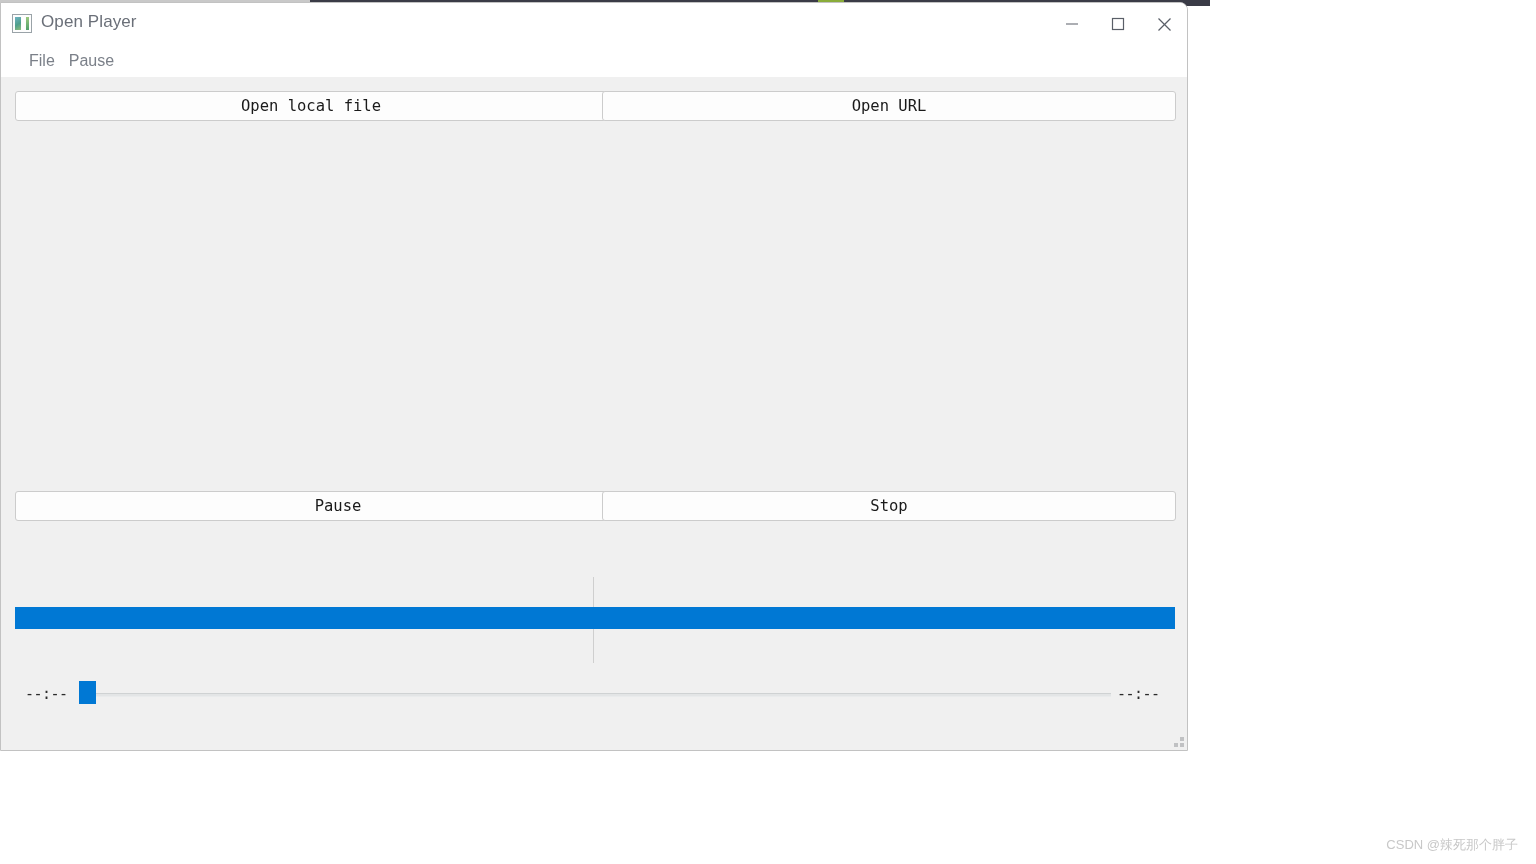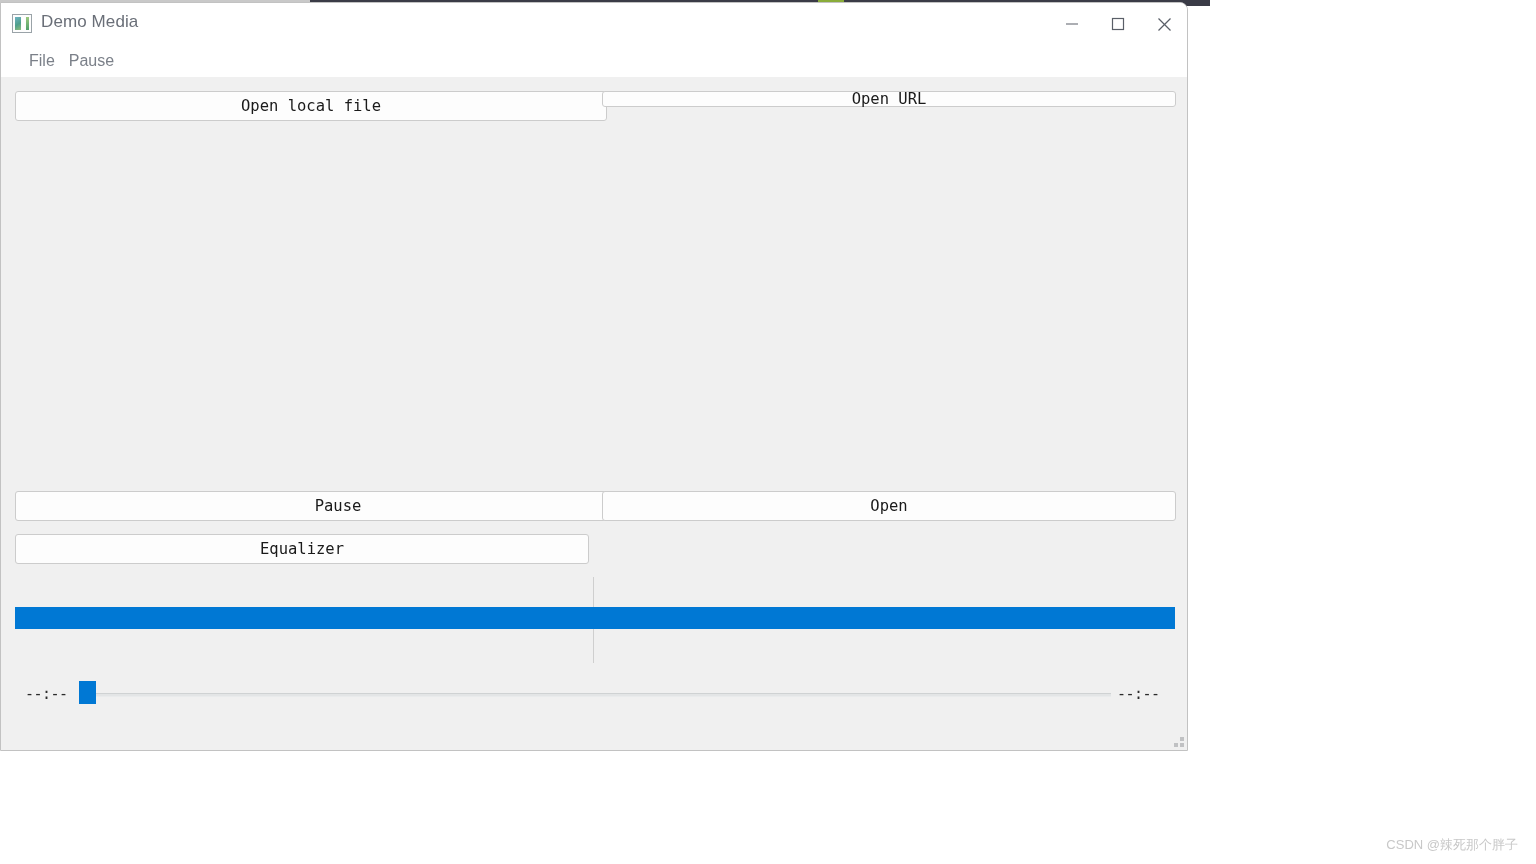--- a/index.html
+++ b/index.html
@@ -150,21 +150,21 @@
     font-family: "DejaVu Sans Mono", "Liberation Mono", monospace;
     font-size: 15.5px;
     color: #1a1a1a;
     display: flex;
     align-items: center;
     justify-content: center;
     letter-spacing: 0px;
   }
 
   #btn-open-local { left: 14px;  top: 14px;  width: 592px; height: 30px; }
-  #btn-open-url   { left: 601px; top: 14px;  width: 574px; height: 16px; }
+  #btn-open-url   { left: 601px; top: 14px;  width: 574px; height: 30px; }
   #btn-pause      { left: 14px;  top: 414px; width: 646px; height: 30px; }
   #btn-stop       { left: 601px; top: 414px; width: 574px; height: 30px; }
   #btn-equalizer  { left: 14px;  top: 457px; width: 574px; height: 30px; }
 
   
   .vsplit {
     position: absolute;
     left: 592px;
     top: 500px;
     width: 1px;
@@ -261,21 +261,21 @@
   <div class="bg-strip-accent"></div>
 
   <div class="window">
 
     <div class="titlebar">
       <div class="app-icon">
         <div class="sq1"></div>
           <div class="sq2"></div>
           <div class="sq3"></div>
       </div>
-      <div class="title-text">Demo Media</div>
+      <div class="title-text">Open Player</div>
 
       <div class="winbtns">
         <div class="winbtn">
           <svg width="14" height="14" viewBox="0 0 14 14">
             <line x1="1" y1="7" x2="13" y2="7" stroke="#5a5f68" stroke-width="1.2"></line>
           </svg>
         </div>
         <div class="winbtn">
           <svg width="14" height="14" viewBox="0 0 14 14">
             <rect x="1.5" y="1.5" width="11" height="11" fill="none" stroke="#5a5f68" stroke-width="1.2"></rect>
@@ -294,22 +294,21 @@
       <div class="menu-item">File</div>
       <div class="menu-item">Pause</div>
     </div>
 
     <div class="content">
 
       <div class="btn" id="btn-open-local">Open local file</div>
       <div class="btn" id="btn-open-url">Open URL</div>
 
       <div class="btn" id="btn-pause">Pause</div>
-      <div class="btn" id="btn-stop">Open</div>
-      <div class="btn" id="btn-equalizer">Equalizer</div>
+      <div class="btn" id="btn-stop">Stop</div>
 
       <div class="vsplit"></div>
 
       <div class="bluebar"></div>
 
       <div class="seekrow">
         <div class="time-label" id="time-elapsed">--:--</div>
         <div class="slider-track"></div>
         <div class="slider-handle"></div>
         <div class="time-label" id="time-total">--:--</div>

